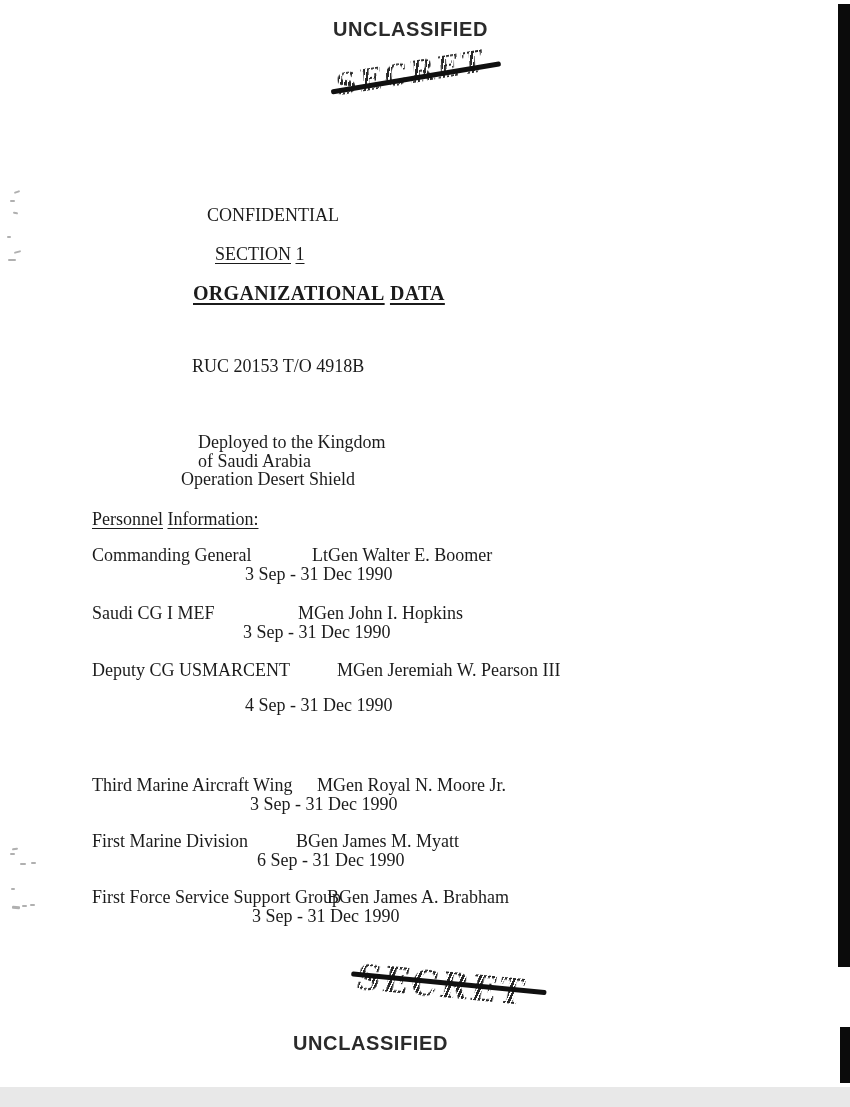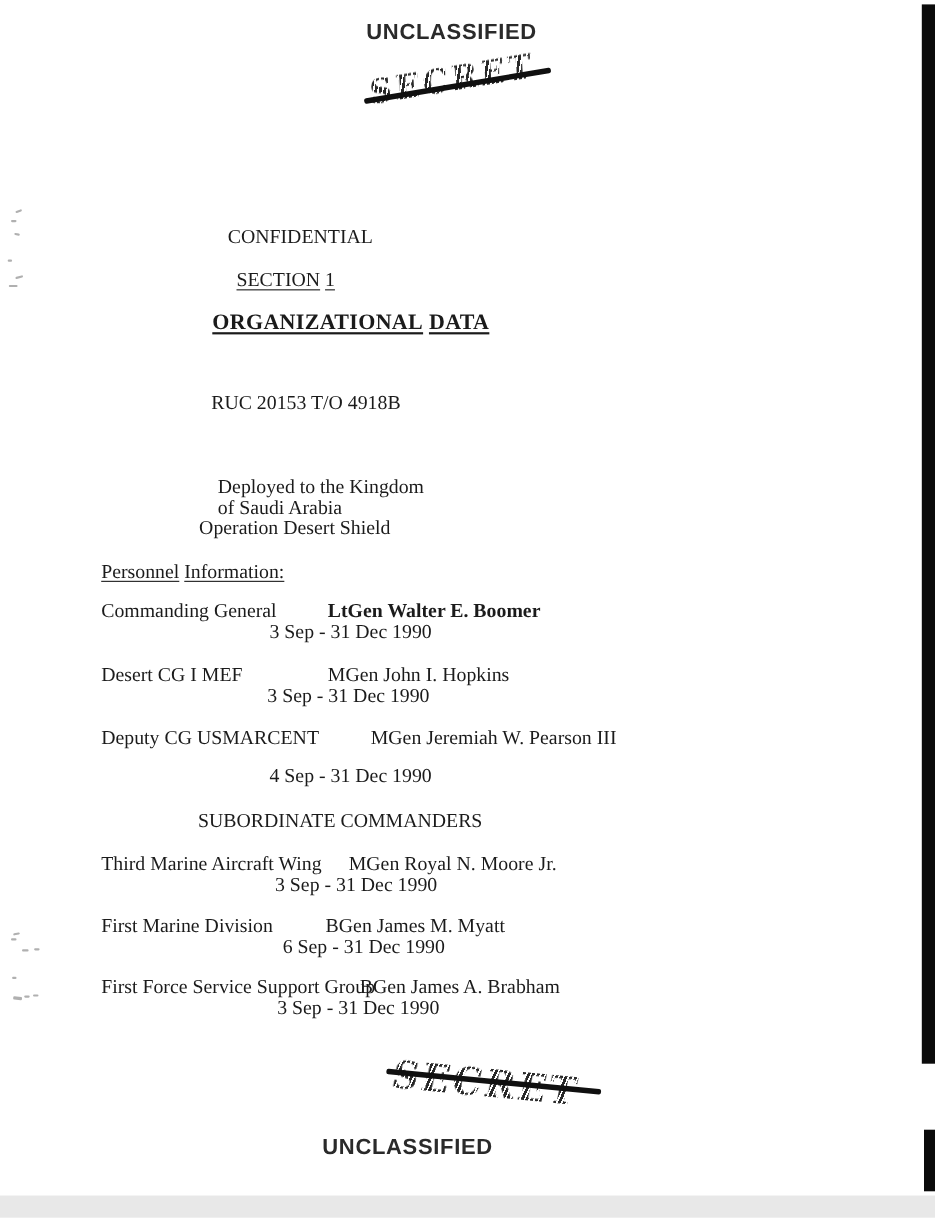--- a/index.html
+++ b/index.html
@@ -62,35 +62,34 @@
 
 
   <div class="t" style="left:182px; top:433px;margin-left:16px;">Deployed to the Kingdom</div>
   <div class="t" style="left:198px; top:452px;">of Saudi Arabia</div>
   <div class="t" style="left:181px; top:470px;">Operation Desert Shield</div>
 
   <div class="t" style="left:92px; top:510px;"><span style="text-decoration: underline; text-underline-offset: 3px;">Personnel</span>&nbsp;<span style="text-decoration: underline; text-underline-offset: 3px;">Information:</span></div>
 
   <div>
     <span class="t" style="left:92px;  top:546px;">Commanding General</span>
-    <span class="t" style="left:298px; top:546px;font-weight:bold;">LtGen Walter E. Boomer</span>
+    <span class="t" style="left:312px; top:546px;">LtGen Walter E. Boomer</span>
     <span class="t" style="left:245px; top:565px;">3 Sep - 31 Dec 1990</span>
   </div>
   <div>
-    <span class="t" style="left:92px;  top:604px;">Desert CG I MEF</span>
+    <span class="t" style="left:92px;  top:604px;">Saudi CG I MEF</span>
     <span class="t" style="left:298px; top:604px;">MGen John I. Hopkins</span>
     <span class="t" style="left:243px; top:623px;">3 Sep - 31 Dec 1990</span>
   </div>
   <div>
     <span class="t" style="left:92px;  top:661px;">Deputy CG USMARCENT</span>
     <span class="t" style="left:337px; top:661px;">MGen Jeremiah W. Pearson III</span>
     <span class="t" style="left:245px; top:680px;margin-top:16px;">4 Sep - 31 Dec 1990</span>
   </div>
 
-  <div class="t" style="left:180px; top:737px;">SUBORDINATE COMMANDERS</div>
 
   <div>
     <span class="t" style="left:92px;  top:776px;">Third Marine Aircraft Wing</span>
     <span class="t" style="left:317px; top:776px;">MGen Royal N. Moore Jr.</span>
     <span class="t" style="left:250px; top:795px;">3 Sep - 31 Dec 1990</span>
   </div>
   <div>
     <span class="t" style="left:92px;  top:832px;">First Marine Division</span>
     <span class="t" style="left:296px; top:832px;">BGen James M. Myatt</span>
     <span class="t" style="left:257px; top:851px;">6 Sep - 31 Dec 1990</span>

